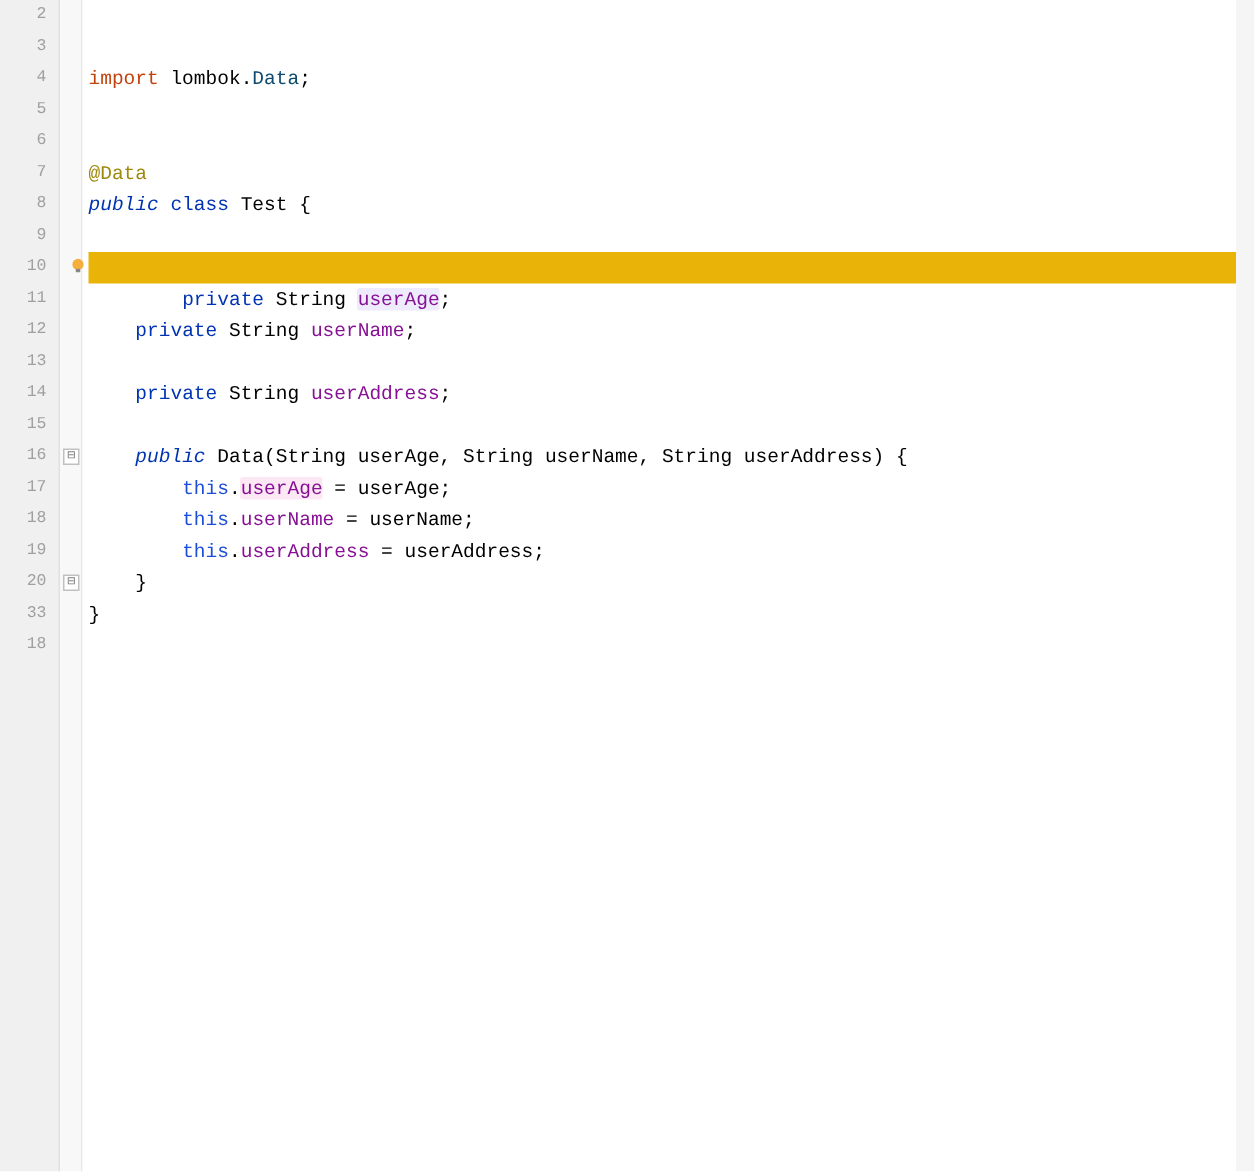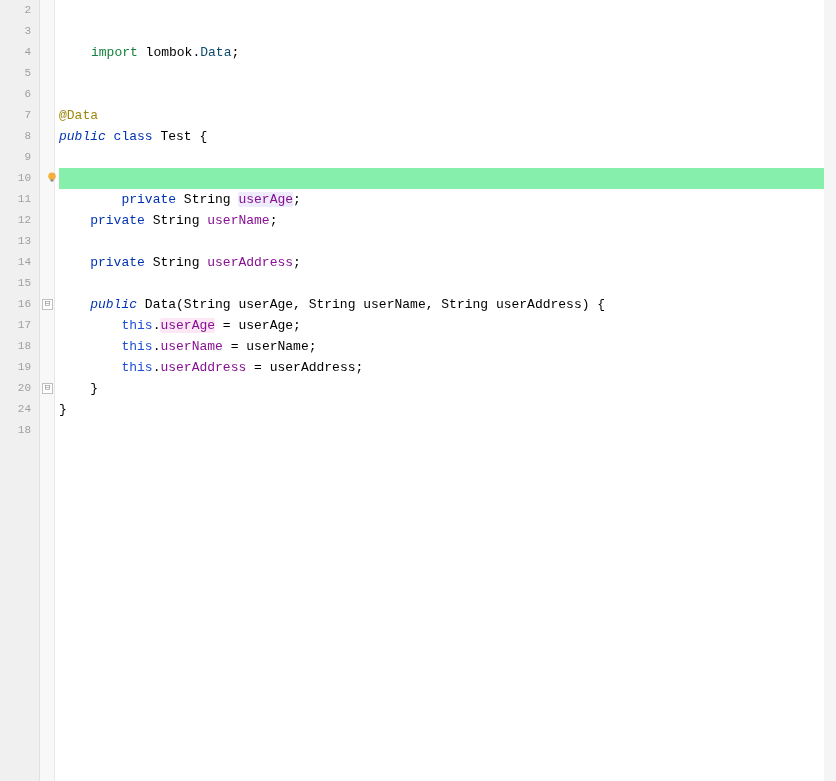--- a/index.html
+++ b/index.html
@@ -44,23 +44,23 @@
       padding-left: 4px;
       position: relative;
     }
     .code-line {
       height: 21px;
       line-height: 21px;
       white-space: pre;
       position: relative;
     }
     .code-line.highlighted {
-      background: #86efac;
+      background: #eab308;
     }
-    .kw-import { color: #15803d; margin-left: 32px; }
+    .kw-import { color: #c2410c; }
     .kw-public { color: #0033b3; font-style: italic; }
     .kw-private { color: #0033b3; }
     .kw-class { color: #0033b3; }
     .kw-this { color: #1d4ed8; }
     .type-name { color: #000000; }
     .annotation { color: #9e880d; }
     .field-name { color: #871094; }
     .field-highlight { 
       color: #871094; 
       background: #edebfc;
@@ -125,21 +125,21 @@
   <div class="line-number">11</div>
   <div class="line-number">12</div>
   <div class="line-number">13</div>
   <div class="line-number">14</div>
   <div class="line-number">15</div>
   <div class="line-number">16</div>
   <div class="line-number">17</div>
   <div class="line-number">18</div>
   <div class="line-number">19</div>
   <div class="line-number">20</div>
-  <div class="line-number">24</div>
+  <div class="line-number">33</div>
   <div class="line-number">18</div>
 </div>
 
 <div class="fold-gutter">
   <div class="fold-marker" style="top:299px;">⊟</div>
   <div class="fold-marker" style="top:383px;">⊟</div>
 </div>
 
 <div class="code-area">
   <div class="code-line"></div>

